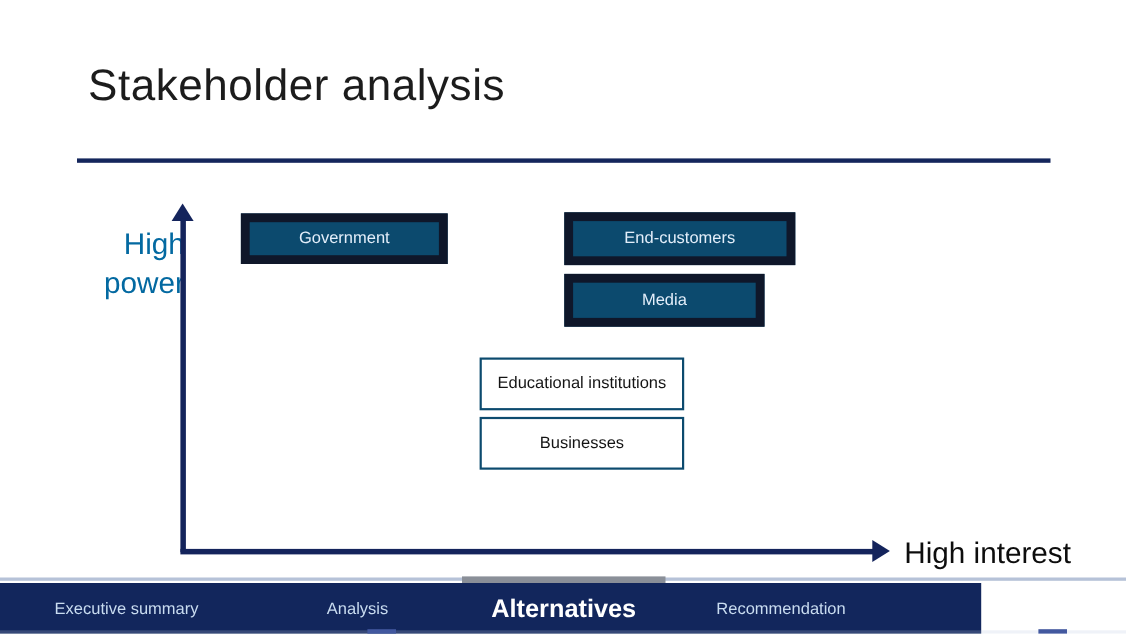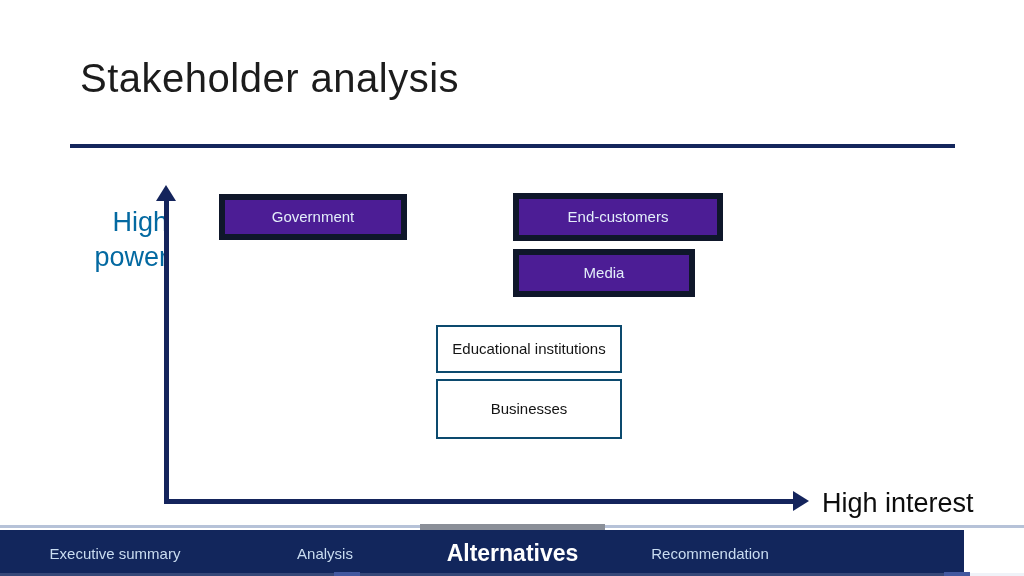--- a/index.html
+++ b/index.html
@@ -53,42 +53,42 @@
     border-top:10px solid transparent; border-bottom:10px solid transparent;
     border-left:16px solid #14245c;
   }
 
   
   .sbox {
     position:absolute; display:flex; align-items:center; justify-content:center;
     text-align:center; font-size:15px; line-height:1.35; padding:0 6px;
   }
   .sbox.filled {
-    background:#4c1d95; border:6px solid #0f172a; color:#e3eefa;
+    background:#0c4a6e; border:8px solid #0f172a; color:#e3eefa;
   }
   .sbox.outline {
     background:#ffffff; border:2px solid #0c4a6e; color:#141414;margin-left:44px;
   }
   .box-government     { left:219px; top:194px; width:188px; height:46px; }
   .box-endcustomers   { left:513px; top:193px; width:210px; height:48px; }
   .box-media          { left:513px; top:249px; width:182px; height:48px; }
   .box-educational    { left:392px; top:325px; width:186px; height:48px; }
-  .box-businesses     { left:392px; top:379px; width:186px; height:60px; }
+  .box-businesses     { left:392px; top:379px; width:186px; height:48px; }
 
   
   .footer-topline {
     position:absolute; left:0; top:525px; width:1024px; height:3px;
     background:#b6c2d8;
   }
   .footer-active-indicator {
     position:absolute; left:420px; top:524px; width:185px; height:6px;
     background:#8a8f98;
   }
   .footer {
-    position:absolute; left:0; top:530px; width:964px; height:46px;
+    position:absolute; left:0; top:530px; width:892px; height:46px;
     background:#12265c; display:flex; align-items:stretch;
   }
   .footer-item {
     display:flex; align-items:center; justify-content:center;
     color:#c9dcf0; font-size:15px; cursor:default;
   }
   .footer-item.active { color:#ffffff; font-weight:bold; font-size:23px; }
   .fi-0 { width:230px; } .fi-1 { width:190px; } .fi-2 { width:185px; }
   .fi-3 { width:210px; } .fi-4 { width:209px; }
   .footer-bottom-strip {

